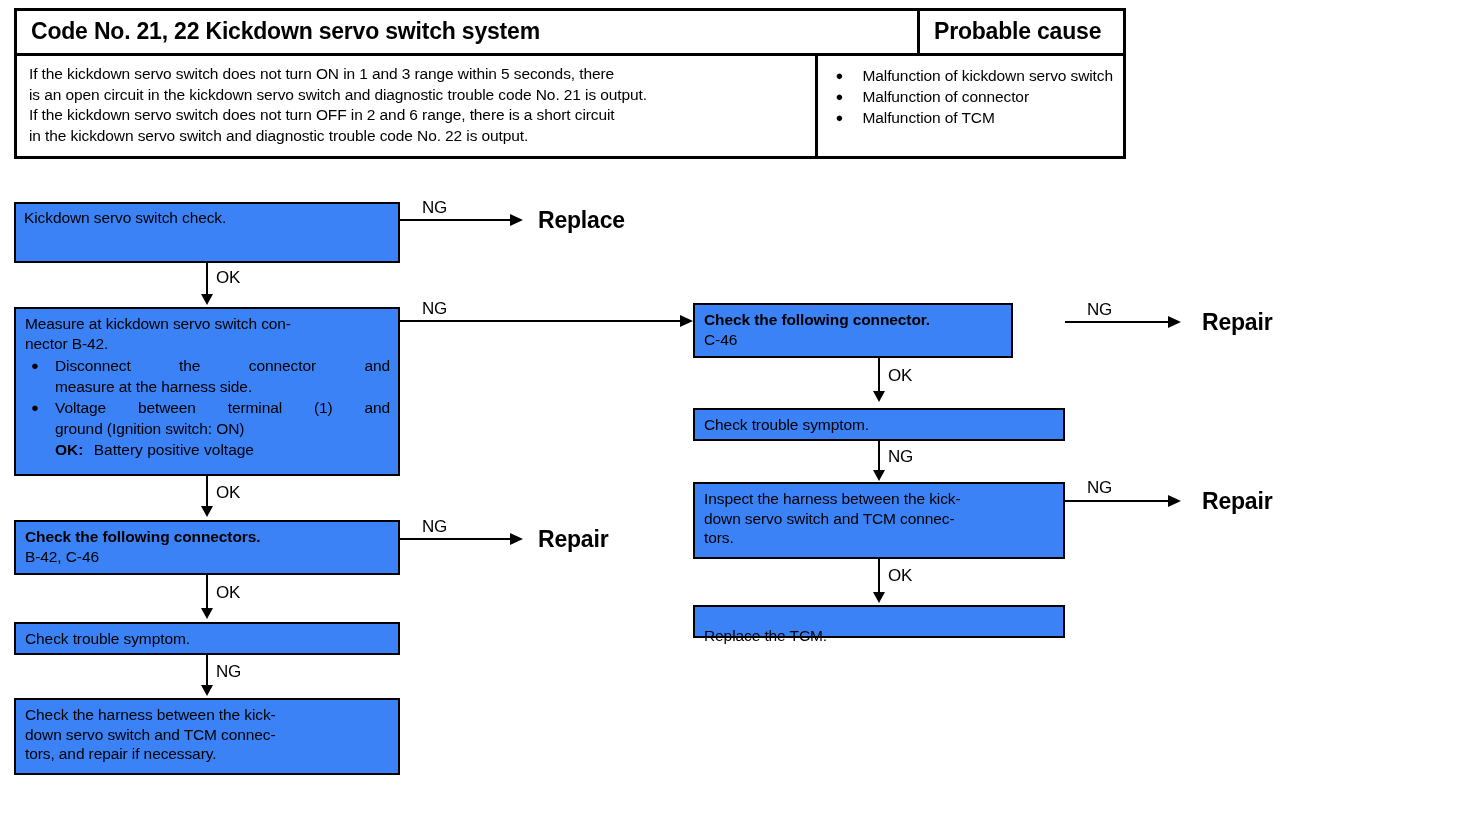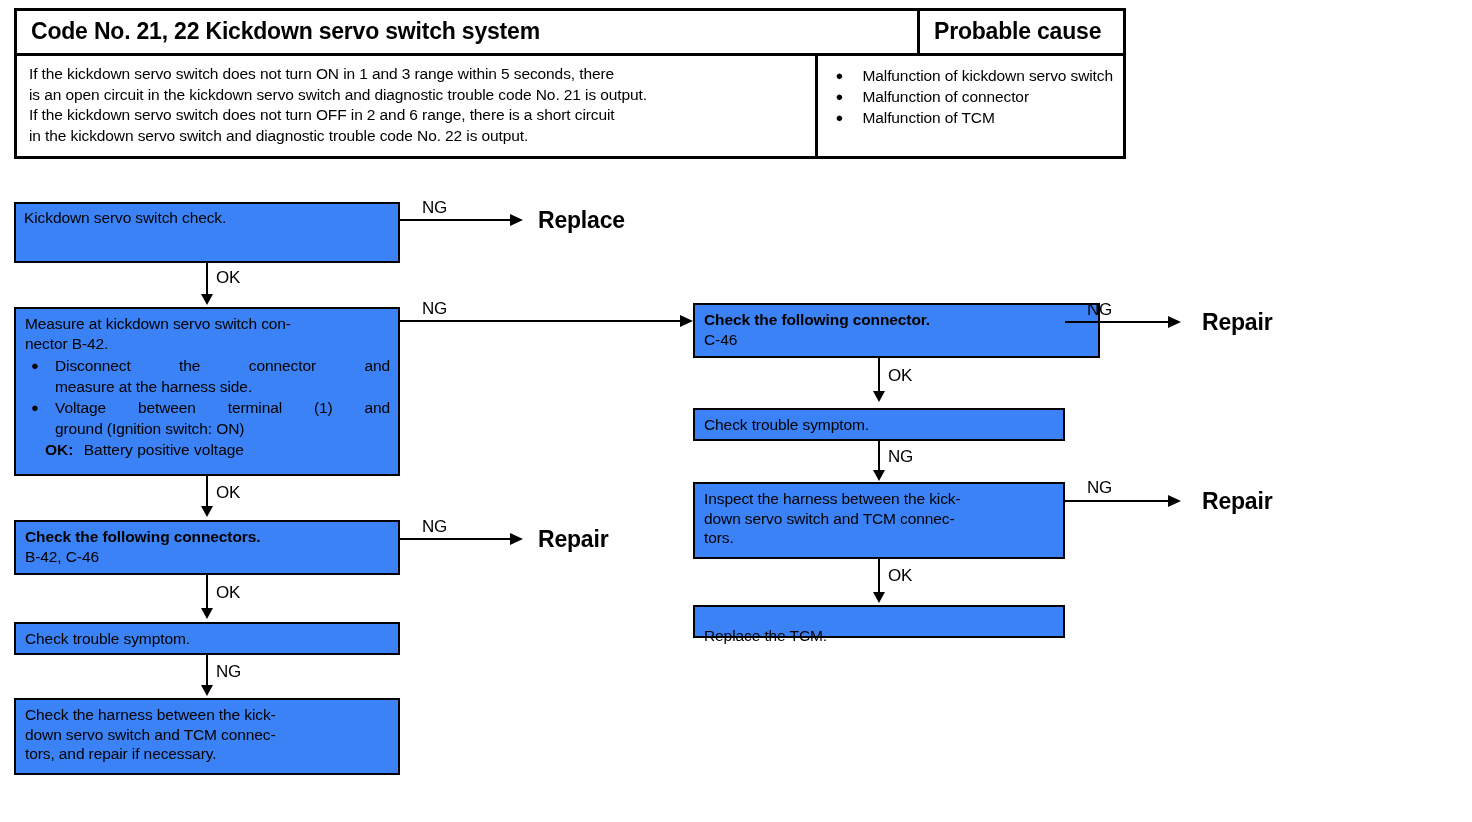--- a/index.html
+++ b/index.html
@@ -129,21 +129,21 @@
     top: 0;
     font-size: 13px;
     line-height: 21px;
   }
   .just {
     text-align: justify;
     text-align-last: justify;
   }
   .ok-line {
     font-weight: bold;
-    margin-left: 20px;
+    margin-left: 30px;
     font-size: 15.5px;
     line-height: 21px;
   }
   .ok-line .okw { font-weight: bold; }
 
   
   .v-line {
     position: absolute;
     width: 2px;
     background: #000;
@@ -284,21 +284,21 @@
 <div class="v-line" style="left:206px; top:655px; height:32px;"></div>
 <div class="arrow-down" style="left:201px; top:685px;"></div>
 <div class="edge-label" style="left:216px; top:662px;">NG</div>
 
 <div class="fc-box" style="left:14px; top:698px; width:386px; height:77px; padding:5px 8px 4px 9px;">
   <div class="fc-text">Check the harness between the kick-</div>
   <div class="fc-text">down servo switch and TCM connec-</div>
   <div class="fc-text">tors, and repair if necessary.</div>
 </div>
 
-<div class="fc-box" style="left:693px; top:303px; width:407px; height:55px; padding:5px 6px 4px 9px;">
+<div class="fc-box" style="left:693px; top:303px; width:320px; height:55px; padding:5px 6px 4px 9px;">
   <div class="fc-text bold">Check the following connector.</div>
   <div class="fc-sub">C-46</div>
 </div>
 
 <div class="h-line" style="left:1065px; top:321px; width:105px;"></div>
 <div class="arrow-right" style="left:1168px; top:316px;"></div>
 <div class="edge-label" style="left:1087px; top:300px;">NG</div>
 <div class="term-label" style="left:1202px; top:314px;">Repair</div>
 
 <div class="v-line" style="left:878px; top:358px; height:34px;"></div>

